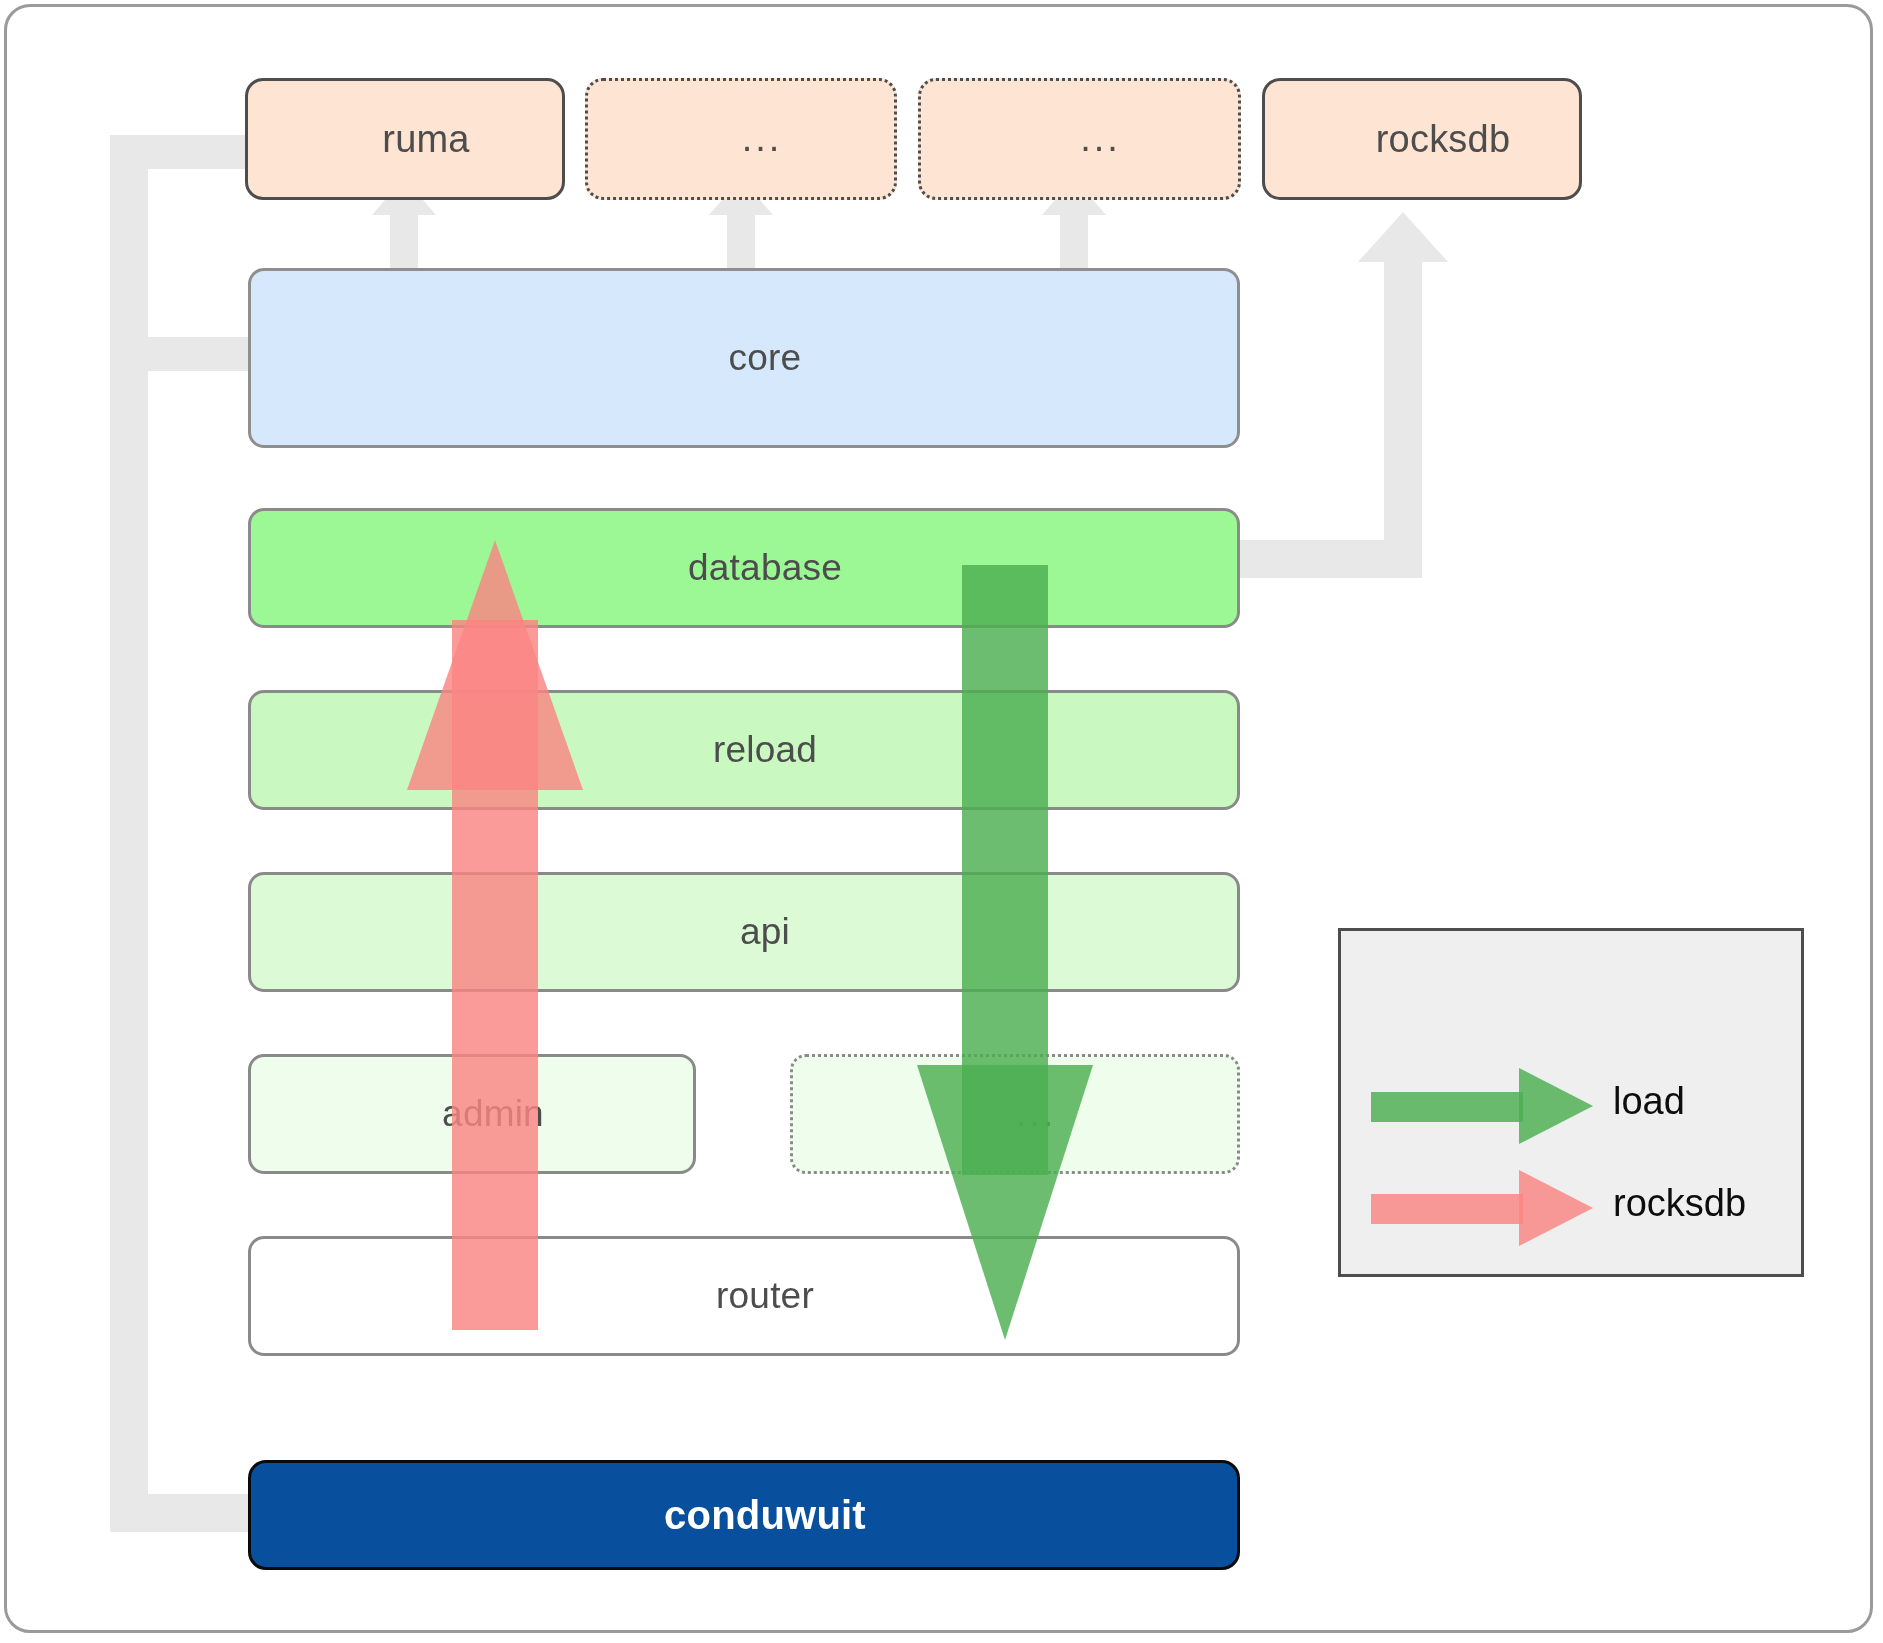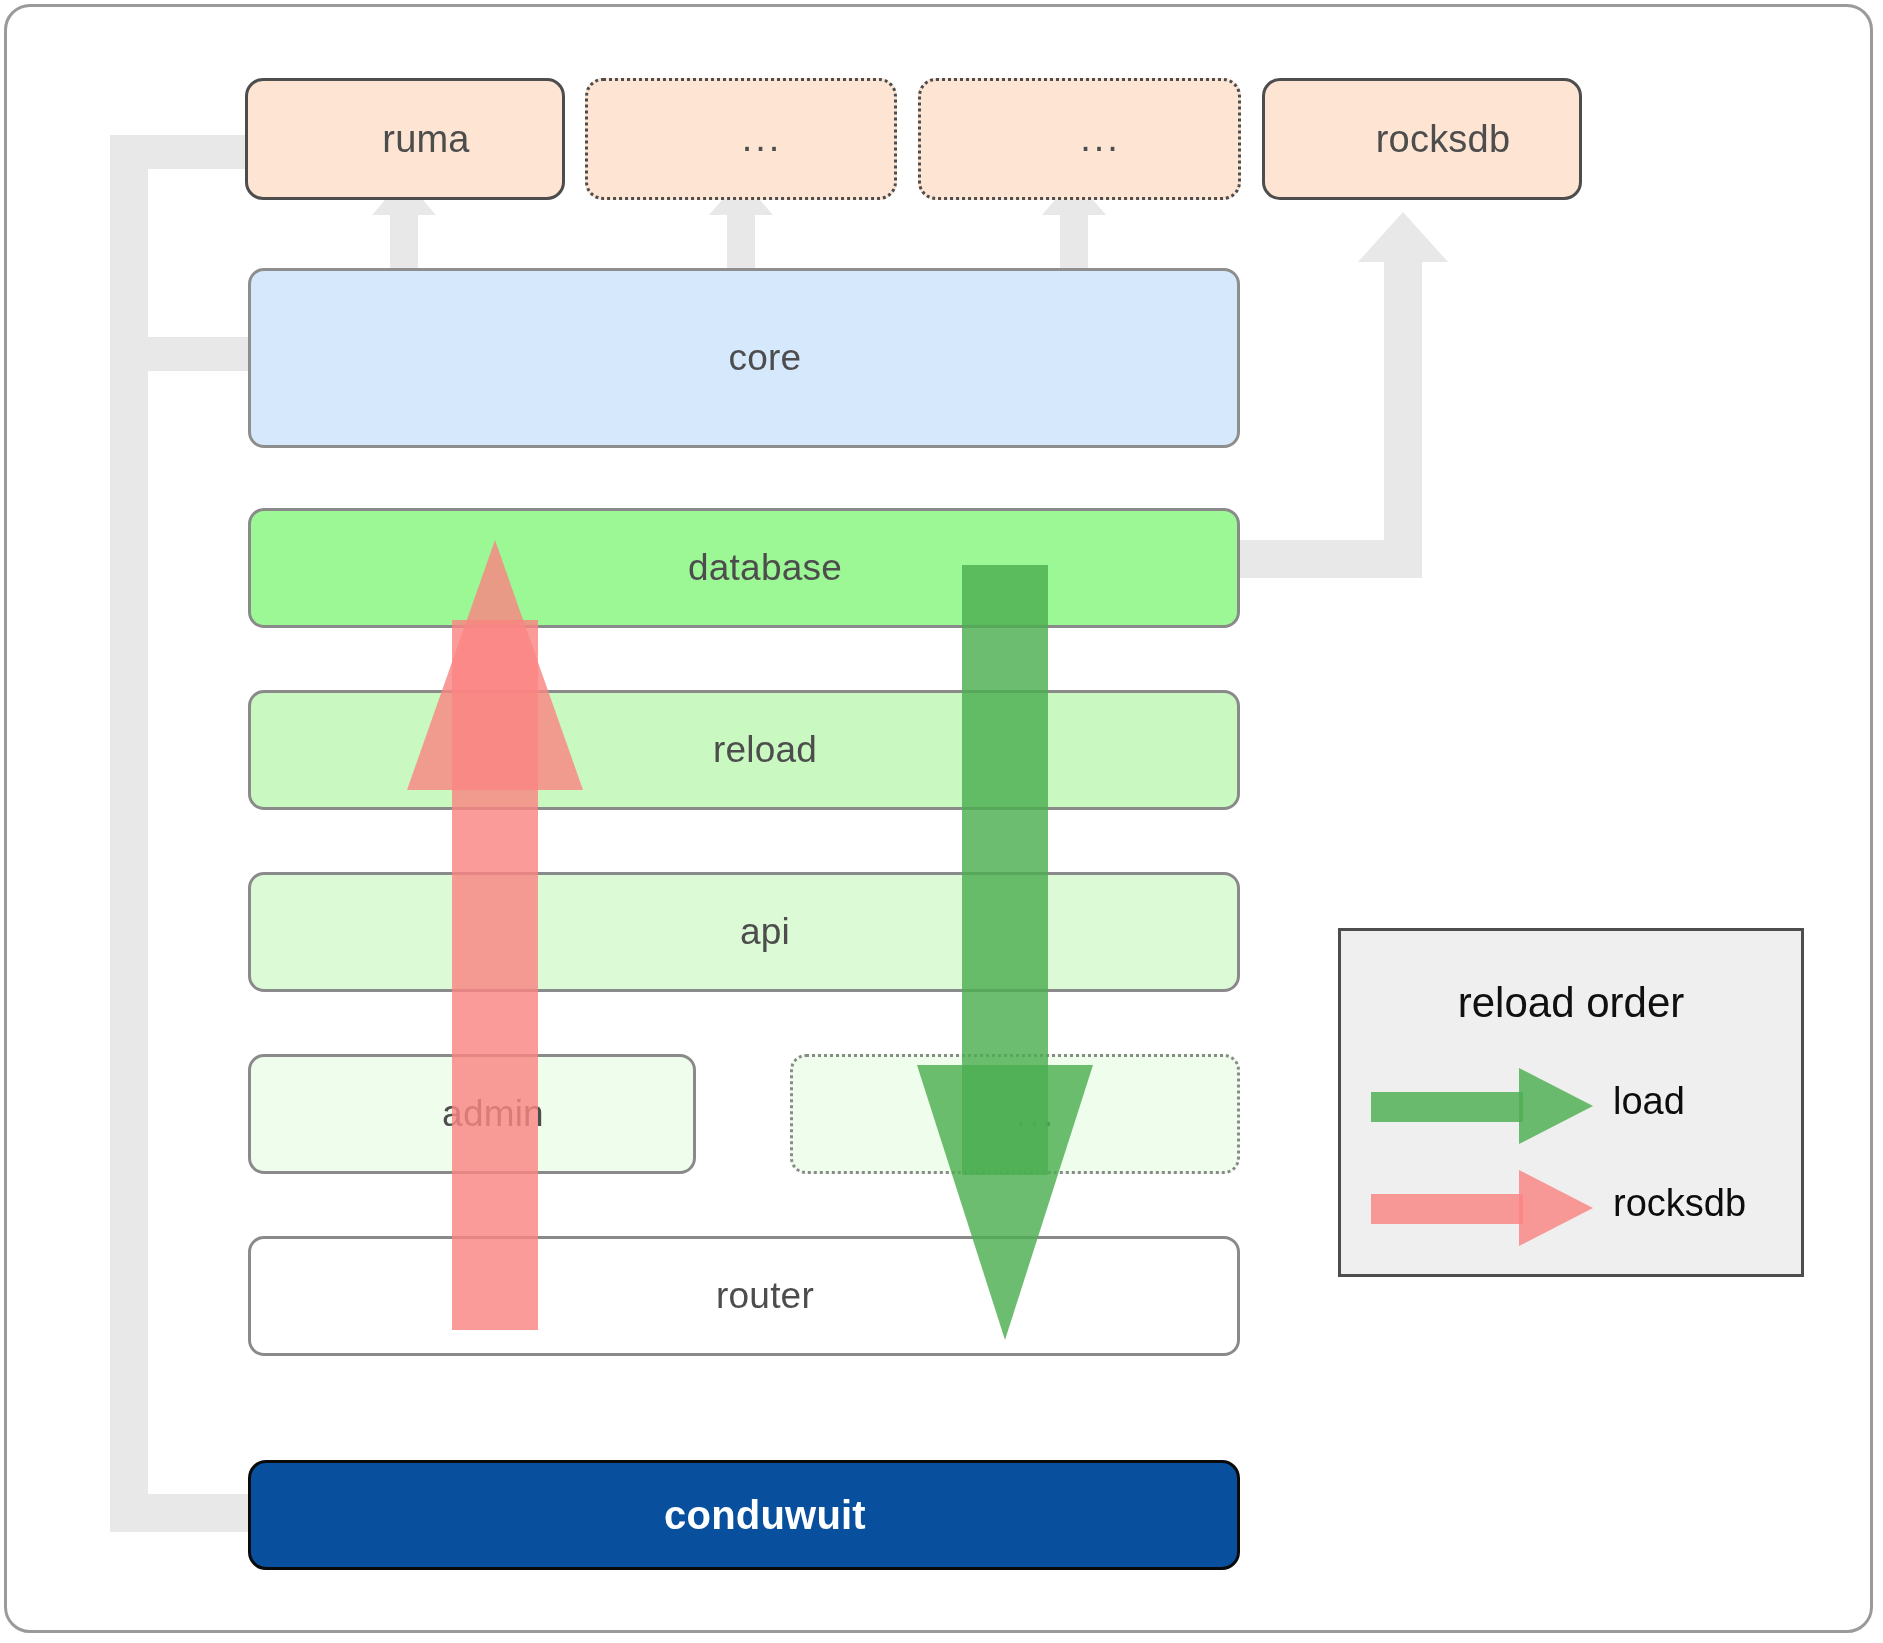--- a/index.html
+++ b/index.html
@@ -228,21 +228,20 @@
     <rect x="72" y="0" width="86" height="610" fill="#4caf50" fill-opacity="0.82"></rect>
 
     <polygon points="115,775 27,500 203,500" fill="#4caf50" fill-opacity="0.82"></polygon>
   </svg>
 
   <div class="box app" style="left:248px; top:1460px; width:992px; height:110px;">
     <span>conduwuit</span>
   </div>
 
   <div class="legend">
-    <div class="legend-title">reload order</div>
 
     <div class="legend-row r1">
       <svg class="legend-arrow" viewBox="0 0 222 80">
         <rect x="0" y="26" width="152" height="30" fill="#4caf50" fill-opacity="0.82"></rect>
         <polygon points="222,40 148,2 148,78" fill="#4caf50" fill-opacity="0.82"></polygon>
       </svg>
       <span class="legend-label">load</span>
     </div>
 
     <div class="legend-row r2">

